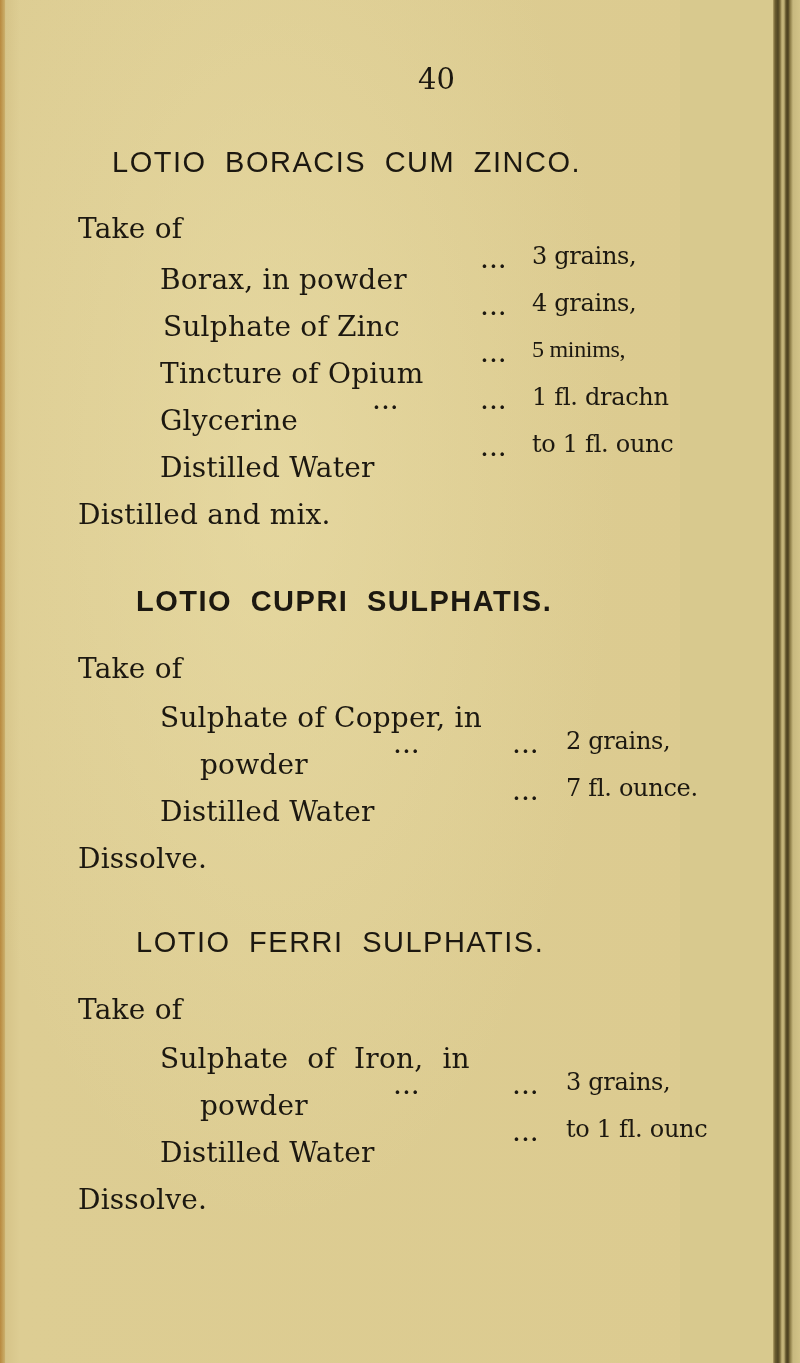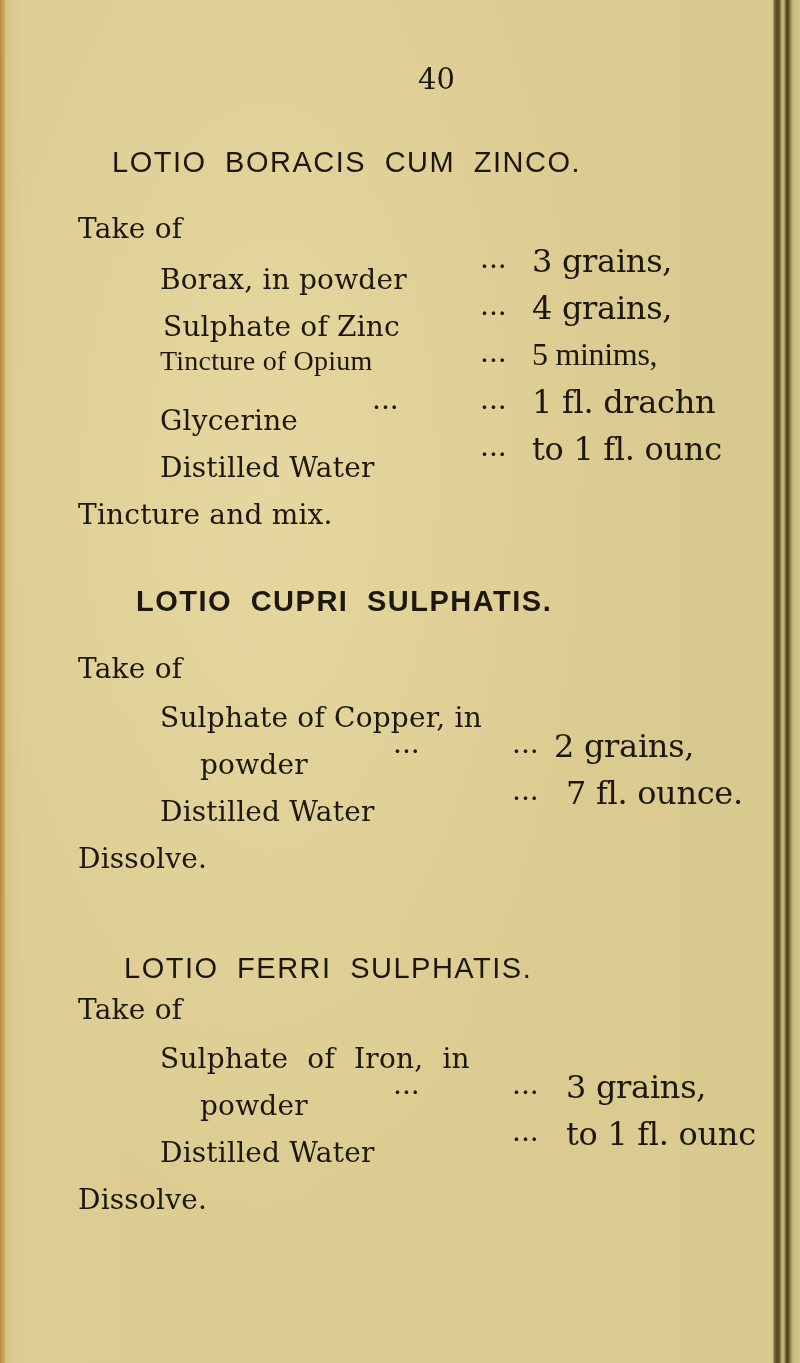--- a/index.html
+++ b/index.html
@@ -64,21 +64,21 @@
     }
     .dots {
       position: absolute;
       font-family: "DejaVu Serif", serif;
       font-size: 28px;
       white-space: nowrap;
     }
     .qty {
       position: absolute;
       font-family: "DejaVu Serif", serif;
-      font-size: 32px;
+      font-size: 24px;
       white-space: nowrap;
       letter-spacing: -0.3px;
     }
     .clip {
       position: absolute;
       overflow: hidden;
       white-space: nowrap;
     }
   </style>
 </head>
@@ -95,59 +95,59 @@
     <div class="line" style="top:191px; left:78px;">Take of</div>
 
     <div class="line" style="top:242px; left:160px;">Borax, in powder</div>
     <div class="dots" style="top:242px; left:480px;">...</div>
     <div class="qty" style="top:242px; left:532px;">3 grains,</div>
 
     <div class="line" style="top:289px; left:163px;">Sulphate of Zinc</div>
     <div class="dots" style="top:289px; left:480px;">...</div>
     <div class="qty" style="top:289px; left:532px;">4 grains,</div>
 
-    <div class="line" style="top:324px; left:160px;font-family:Liberation Serif, serif;">Tincture of Opium</div>
+    <div class="line" style="top:336px; left:160px;">Tincture of Opium</div>
     <div class="dots" style="top:336px; left:480px;">...</div>
     <div class="qty" style="top:336px; left:532px;font-family:Liberation Serif, serif;">5 minims,</div>
 
     <div class="line" style="top:383px; left:160px;">Glycerine</div>
     <div class="dots" style="top:383px; left:372px;">...</div>
     <div class="dots" style="top:383px; left:480px;">...</div>
     <div class="clip" style="top:383px; left:532px; width:241px; height:40px;">
       <div class="qty" style="top:0; left:0;">1 fl. drachn</div>
     </div>
 
     <div class="line" style="top:430px; left:160px;">Distilled Water</div>
     <div class="dots" style="top:430px; left:480px;">...</div>
     <div class="clip" style="top:430px; left:532px; width:241px; height:40px;">
       <div class="qty" style="top:0; left:0;">to 1 fl. ounc</div>
     </div>
 
-    <div class="line" style="top:477px; left:78px;">Tincture and mix.</div>
+    <div class="line" style="top:477px; left:78px;">Distilled and mix.</div>
   </section>
 
   <section>
     <div class="heading" style="top:585px; left:136px;font-weight:bold;">LOTIO CUPRI SULPHATIS.</div>
     <div class="line" style="top:631px; left:78px;">Take of</div>
 
     <div class="line" style="top:680px; left:160px;">Sulphate of Copper, in</div>
     <div class="line" style="top:727px; left:200px;">powder</div>
     <div class="dots" style="top:727px; left:393px;">...</div>
     <div class="dots" style="top:727px; left:512px;">...</div>
-    <div class="qty" style="top:727px; left:554px;">2 grains,</div>
+    <div class="qty" style="top:727px; left:566px;">2 grains,</div>
 
     <div class="line" style="top:774px; left:160px;">Distilled Water</div>
     <div class="dots" style="top:774px; left:512px;">...</div>
     <div class="qty" style="top:774px; left:566px;">7 fl. ounce.</div>
 
     <div class="line" style="top:821px; left:78px;">Dissolve.</div>
   </section>
 
   <section>
-    <div class="heading" style="top:926px; left:124px;margin-top:26px;">LOTIO FERRI SULPHATIS.</div>
+    <div class="heading" style="top:926px; left:136px;">LOTIO FERRI SULPHATIS.</div>
     <div class="line" style="top:972px; left:78px;">Take of</div>
 
     <div class="line" style="top:1021px; left:160px; word-spacing:10px;">Sulphate of Iron, in</div>
     <div class="line" style="top:1068px; left:200px;">powder</div>
     <div class="dots" style="top:1068px; left:393px;">...</div>
     <div class="dots" style="top:1068px; left:512px;">...</div>
     <div class="qty" style="top:1068px; left:566px;">3 grains,</div>
 
     <div class="line" style="top:1115px; left:160px;">Distilled Water</div>
     <div class="dots" style="top:1115px; left:512px;">...</div>

